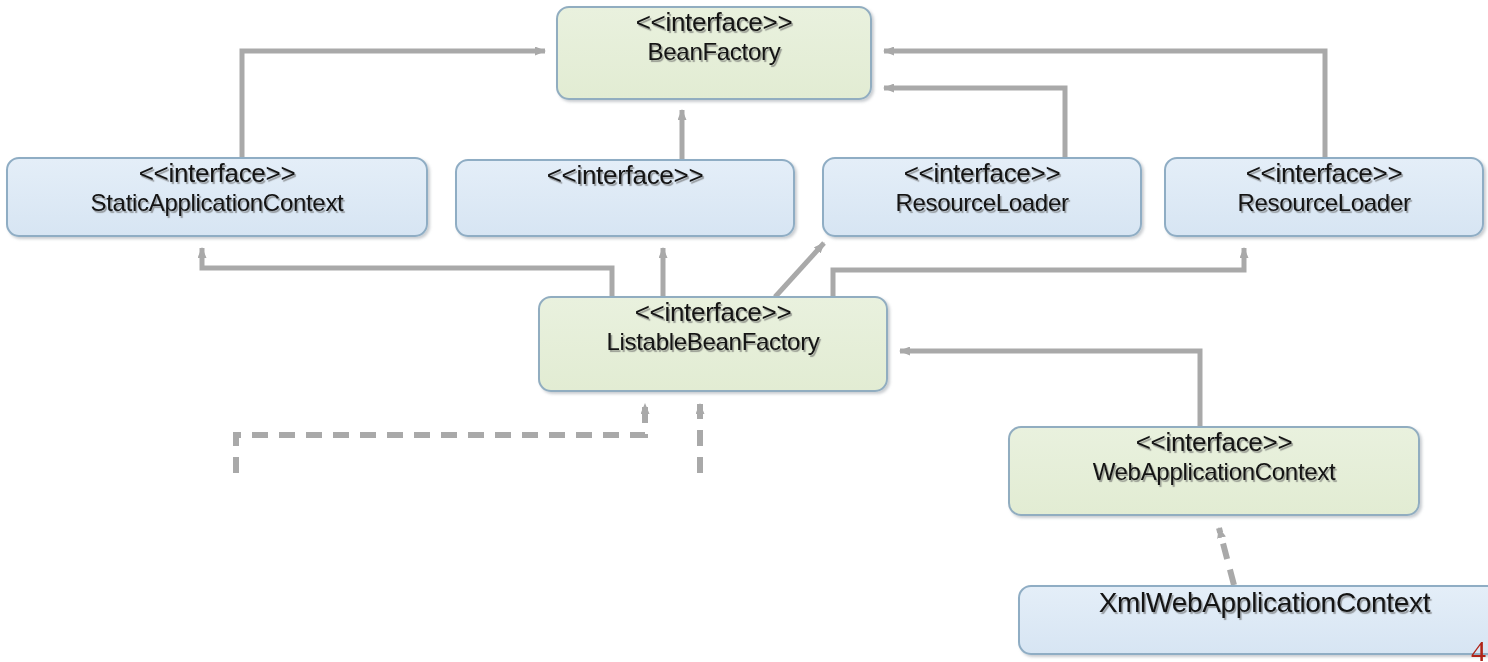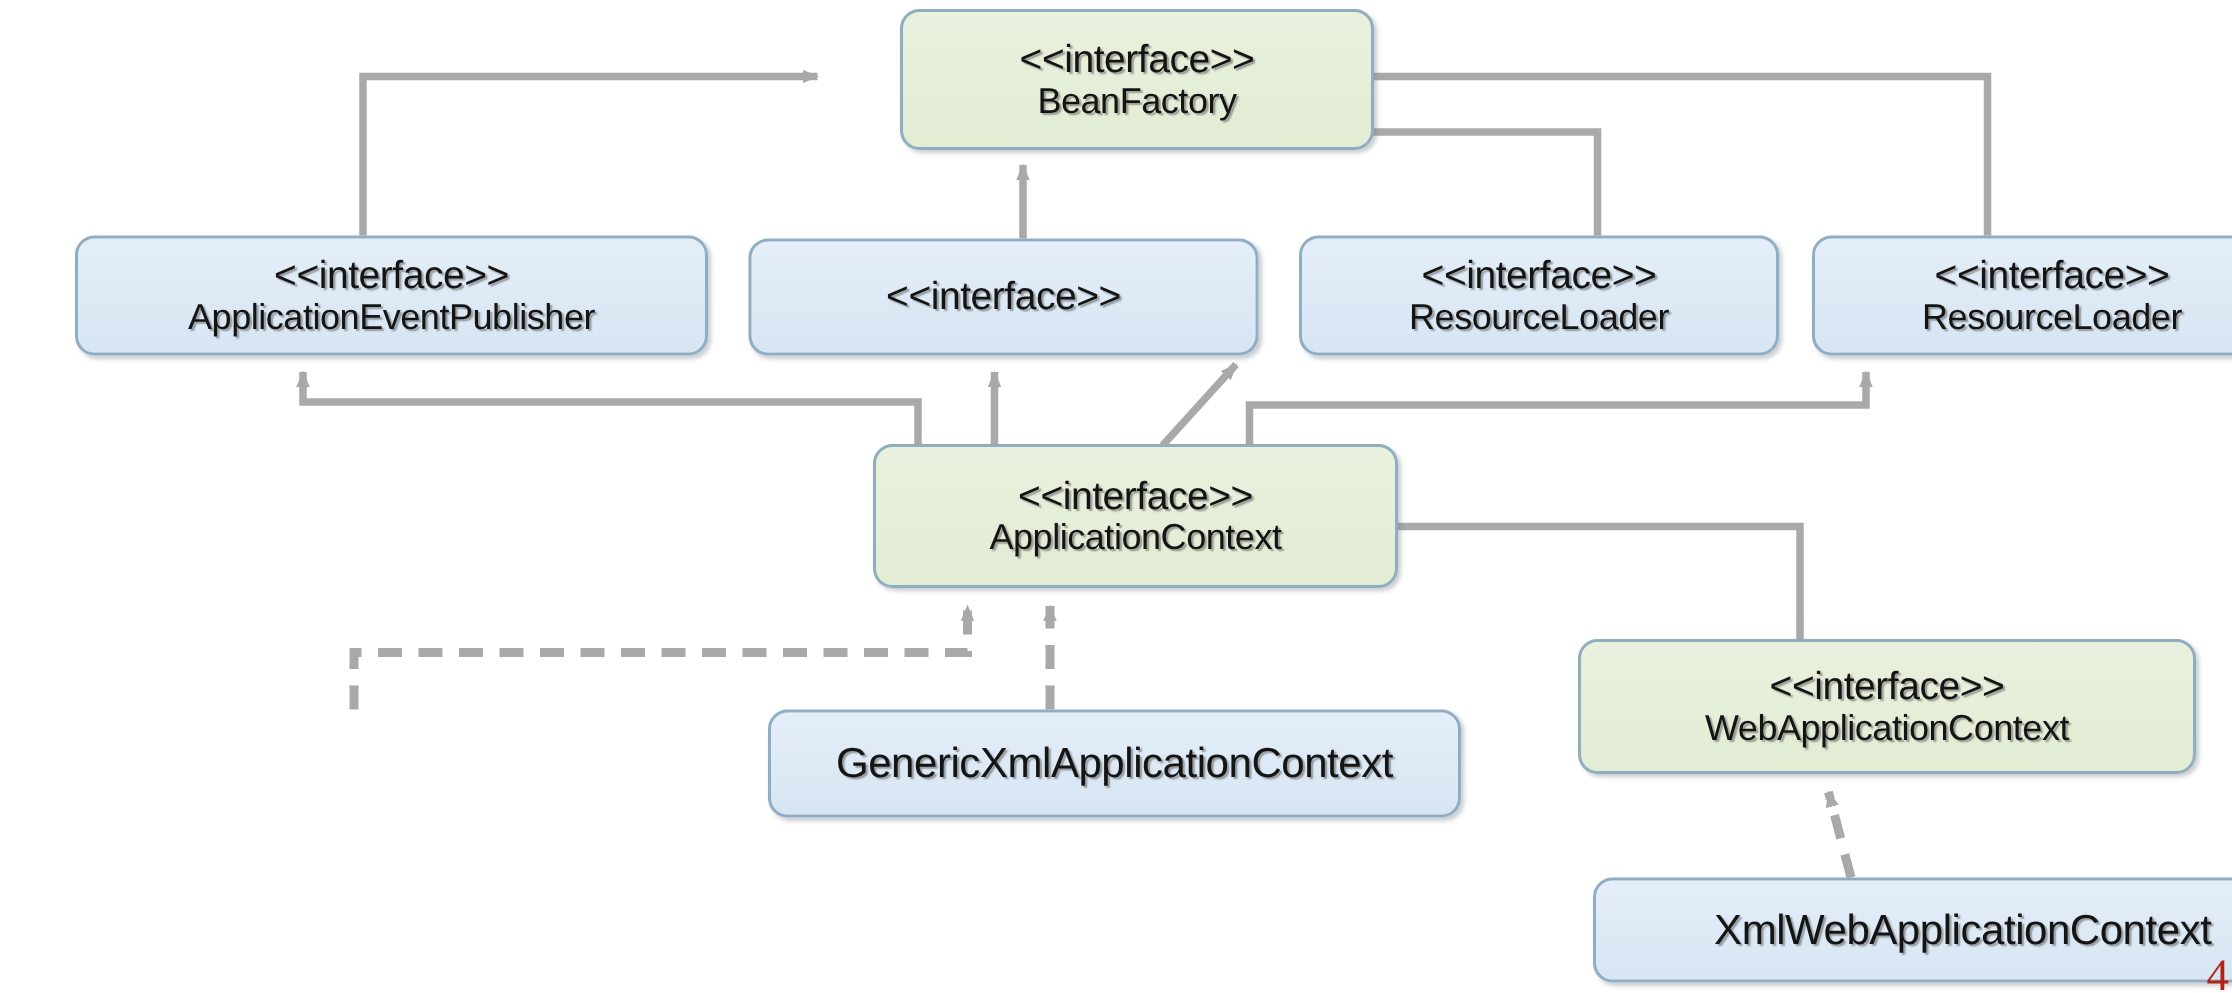--- a/index.html
+++ b/index.html
@@ -26,27 +26,25 @@
     pointer-events: none;
   }
   .node {
     position: absolute;
     box-sizing: border-box;
     border-radius: 13px;
     border: 2px solid #8fadc4;
     display: flex;
     flex-direction: column;
     align-items: center;
-    justify-content: center;
     text-align: center;
     color: #141414;
     line-height: 1.14;
     box-shadow: 2px 2px 3px rgba(120,130,140,0.40);
     z-index: 2;
-    margin-left: 44px;
   }
   .node.green {
     background: linear-gradient(180deg, #e9f1de 0%, #e2ecd3 100%);
     border-color: #91adc0;
   }
   .node.blue {
     background: linear-gradient(180deg, #e4eef8 0%, #d7e5f3 100%);
     border-color: #8fadc4;
   }
   .stereo {
@@ -113,46 +111,43 @@
     </g>
   </svg>
 
   <div class="node green" style="left:556px; top:6px; width:316px; height:94px;">
     <div class="stereo">&lt;&lt;interface&gt;&gt;</div>
     <div class="nname">BeanFactory</div>
   </div>
 
   <div class="node blue" style="left:6px; top:157px; width:422px; height:80px;">
     <div class="stereo">&lt;&lt;interface&gt;&gt;</div>
-    <div class="nname">ApplicationEventPublisher</div>
+    <div class="nname">StaticApplicationContext</div>
   </div>
 
   <div class="node blue" style="left:455px; top:159px; width:340px; height:78px;">
     <div class="stereo">&lt;&lt;interface&gt;&gt;</div>
   </div>
 
   <div class="node blue" style="left:822px; top:157px; width:320px; height:80px;">
     <div class="stereo">&lt;&lt;interface&gt;&gt;</div>
     <div class="nname">ResourceLoader</div>
   </div>
 
   <div class="node blue" style="left:1164px; top:157px; width:320px; height:80px;">
     <div class="stereo">&lt;&lt;interface&gt;&gt;</div>
     <div class="nname">ResourceLoader</div>
   </div>
 
   <div class="node green" style="left:538px; top:296px; width:350px; height:96px;">
     <div class="stereo">&lt;&lt;interface&gt;&gt;</div>
-    <div class="nname">ApplicationContext</div>
+    <div class="nname">ListableBeanFactory</div>
   </div>
 
 
-  <div class="node blue single" style="left:468px; top:473px; width:462px; height:72px;">
-    <div class="nname">GenericXmlApplicationContext</div>
-  </div>
 
   <div class="node green" style="left:1008px; top:426px; width:412px; height:90px;">
     <div class="stereo">&lt;&lt;interface&gt;&gt;</div>
     <div class="nname">WebApplicationContext</div>
   </div>
 
   <div class="node blue single" style="left:1018px; top:585px; width:493px; height:70px;">
     <div class="nname">XmlWebApplicationContext</div>
   </div>
 

